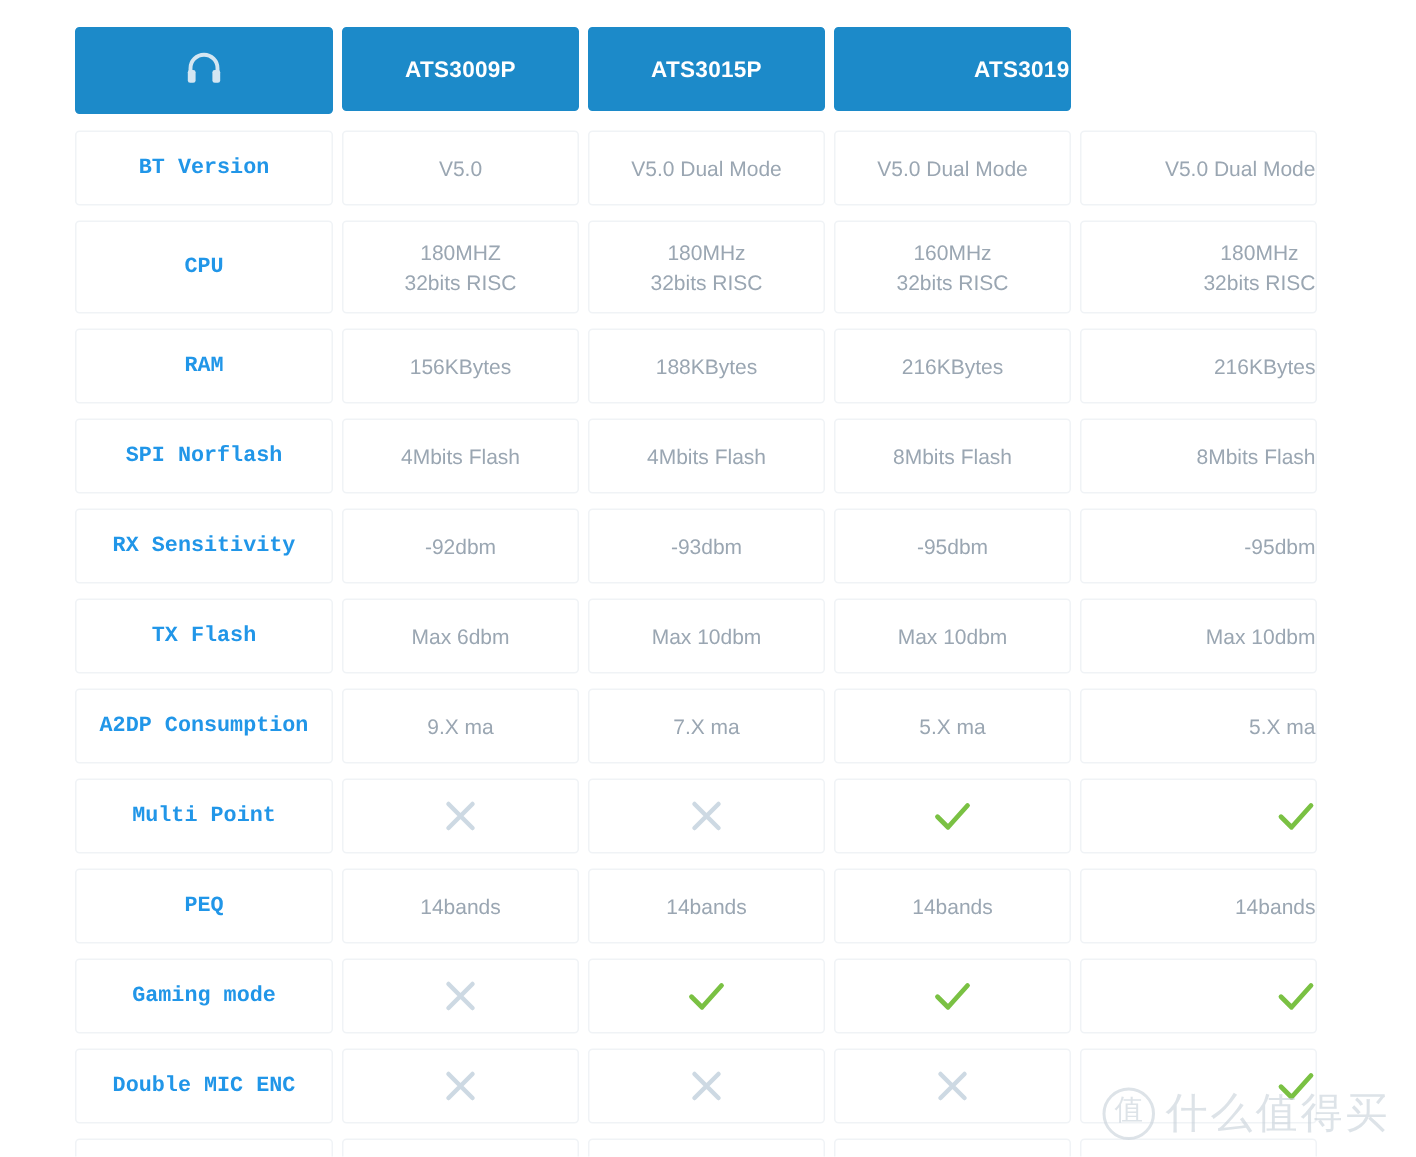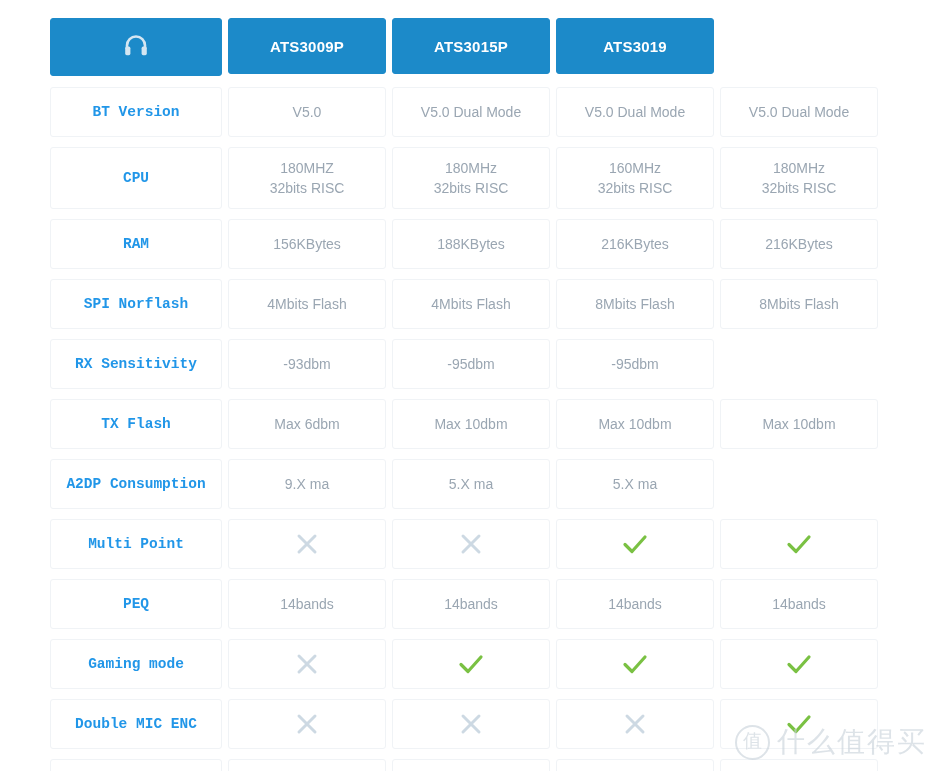--- a/index.html
+++ b/index.html
@@ -35,21 +35,21 @@
     align-items: center;
     justify-content: center;
     text-align: center;
     margin: 0 6px 10px 0;
     border: 1px solid #f0f3f6;
     border-radius: 3px;
     background: #ffffff;
   }
   .cell.col-label { flex: 0 0 172px; font-family: Liberation Mono, monospace; }
   .cell.col-data  { flex: 0 0 158px; }
-  .row .cell:last-child { margin-right: 0; }
+  .row .cell:last-child { margin-right: 0; justify-content: flex-end; }
 
   
   .row-head .cell {
     background: #1c8ac9;
     border-color: #1c8ac9;
     height: 56px;
     color: #ffffff;
     font-weight: bold;
     font-size: 15px;
     letter-spacing: .2px;
@@ -209,20 +209,23 @@
           </div>
           <div class="cell col-data">
             <span class="value-text">8Mbits Flash</span>
           </div>
         </div>
         <div class="row row-body">
           <div class="cell col-label">
             <span class="label-text">RX Sensitivity</span>
           </div>
           <div class="cell col-data">
+            <span class="value-text">-92dbm</span>
+          </div>
+          <div class="cell col-data">
             <span class="value-text">-93dbm</span>
           </div>
           <div class="cell col-data">
             <span class="value-text">-95dbm</span>
           </div>
           <div class="cell col-data">
             <span class="value-text">-95dbm</span>
           </div>
         </div>
         <div class="row row-body">
@@ -241,20 +244,23 @@
           <div class="cell col-data">
             <span class="value-text">Max 10dbm</span>
           </div>
         </div>
         <div class="row row-body">
           <div class="cell col-label">
             <span class="label-text">A2DP Consumption</span>
           </div>
           <div class="cell col-data">
             <span class="value-text">9.X ma</span>
+          </div>
+          <div class="cell col-data">
+            <span class="value-text">7.X ma</span>
           </div>
           <div class="cell col-data">
             <span class="value-text">5.X ma</span>
           </div>
           <div class="cell col-data">
             <span class="value-text">5.X ma</span>
           </div>
         </div>
         <div class="row row-body">
           <div class="cell col-label">

